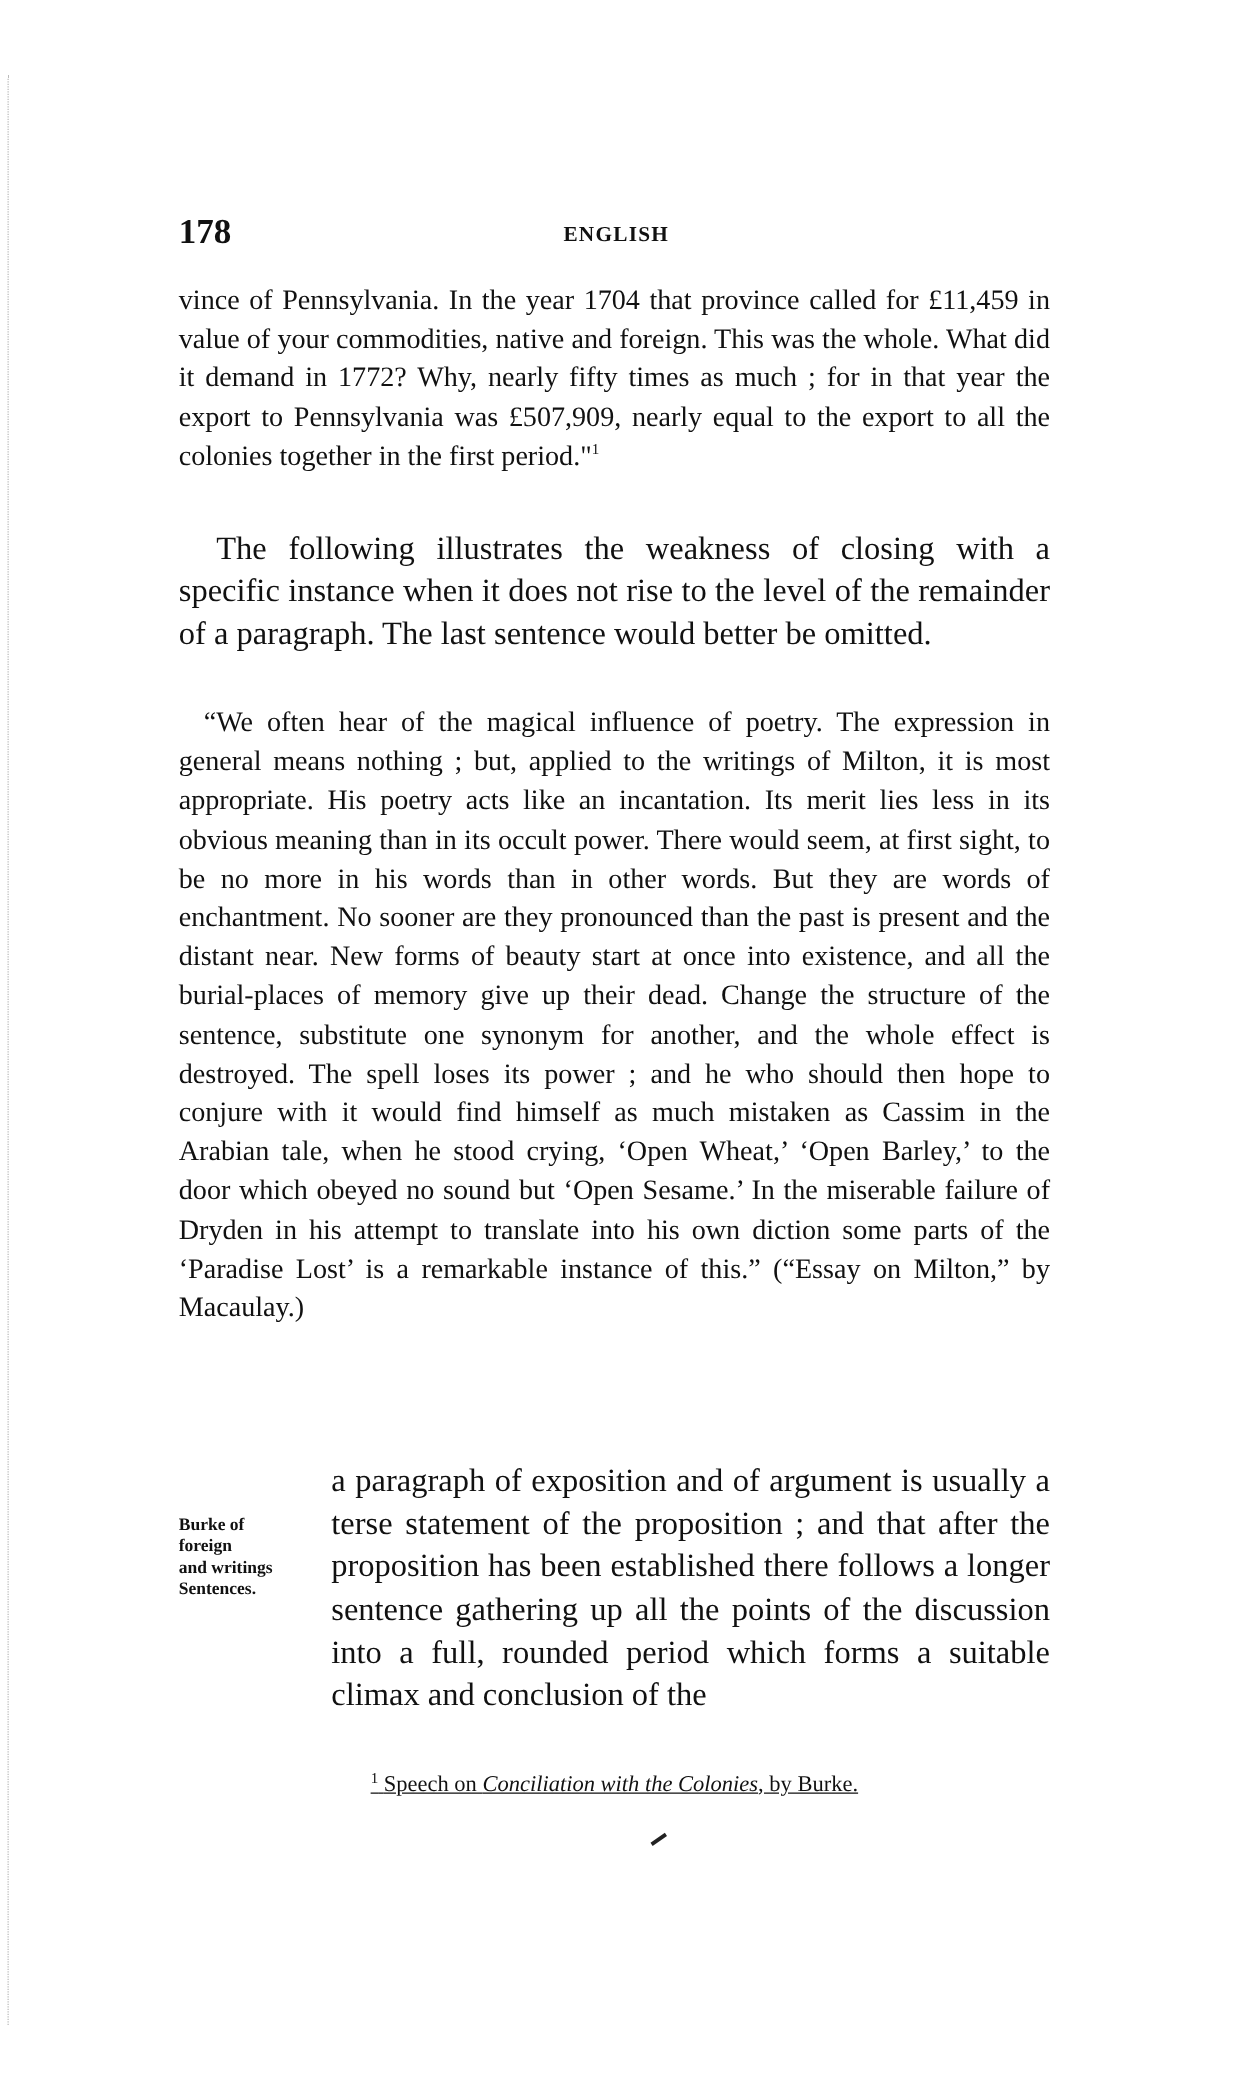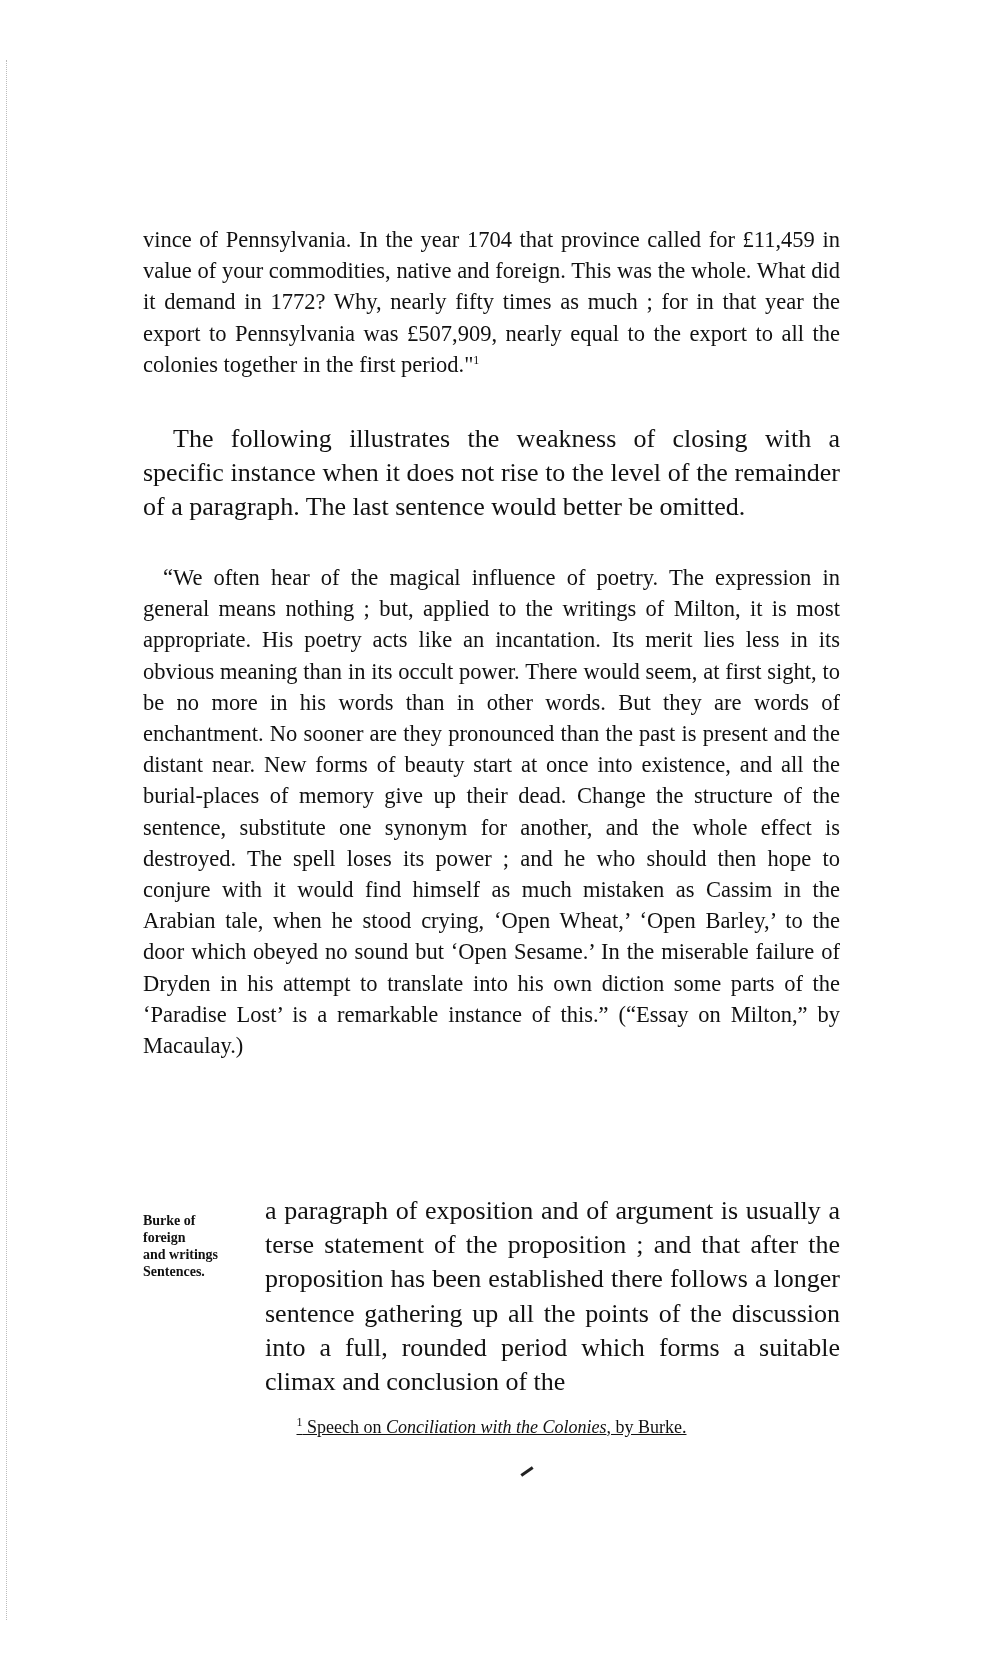--- a/index.html
+++ b/index.html
@@ -26,31 +26,35 @@
   sup { font-size: 12px; vertical-align: super; line-height: 0; }
   .mark { position: absolute; left: 520px; top: 1470px; width: 14px; height: 3px;
           background: #222; transform: rotate(-35deg); }
 </style>
 </head>
 <body>
 
 <div class="page">
   <div class="leftedge"></div>
 
+  <div class="header">
+    <span class="pnum">178</span>
+    <div class="running">ENGLISH</div>
+  </div>
 
   <div class="block small p1">
     <span>vince of Pennsylvania.  In the year 1704 that province called for £11,459 in value of your commodities, native and foreign.  This was the whole.  What did it demand in 1772? Why, nearly fifty times as much ; for in that year the export to Pennsylvania was £507,909, nearly equal to the export to all the colonies together in the first period."</span><sup>1</sup>
   </div>
 
   <div class="block large p2">The following illustrates the weakness of closing with a specific instance when it does not rise to the level of the remainder of a paragraph.  The last sentence would better be omitted.</div>
 
   <div class="block small p3">“We often hear of the magical influence of poetry.  The expression in general means nothing ; but, applied to the writings of Milton, it is most appropriate.  His poetry acts like an incantation.  Its merit lies less in its obvious meaning than in its occult power.  There would seem, at first sight, to be no more in his words than in other words.  But they are words of enchantment.  No sooner are they pronounced than the past is present and the distant near.  New forms of beauty start at once into existence, and all the burial-places of memory give up their dead.  Change the structure of the sentence, substitute one synonym for another, and the whole effect is destroyed.  The spell loses its power ; and he who should then hope to conjure with it would find himself as much mistaken as Cassim in the Arabian tale, when he stood crying, ‘Open Wheat,’ ‘Open Barley,’ to the door which obeyed no sound but ‘Open Sesame.’  In the miserable failure of Dryden in his attempt to translate into his own diction some parts of the ‘Paradise Lost’ is a remarkable instance of this.”  (“Essay on Milton,” by Macaulay.)</div>
 
   <div class="block large p4">
-    <div style="text-indent:0; margin-left:122px;margin-top:26px;">
+    <div style="text-indent:0; margin-left:122px;">
       <span>a paragraph of exposition and of argument is usually a terse statement of the proposition ; and that after the proposition has been established there follows a longer sentence gathering up all the points of the discussion into a full, rounded period which forms a suitable climax and conclusion of the</span>
     </div>
   </div>
 
   <div class="sidenote">
     <div>Burke of</div>
     <div>foreign</div>
     <div>and writings</div>
     <div>Sentences.</div>
   </div>

